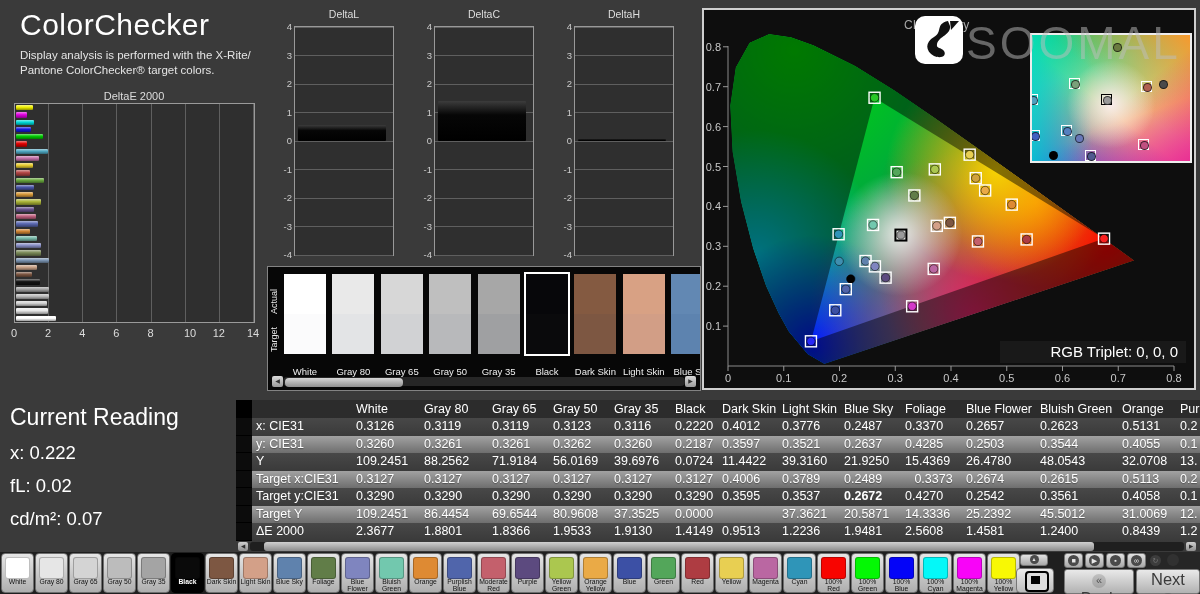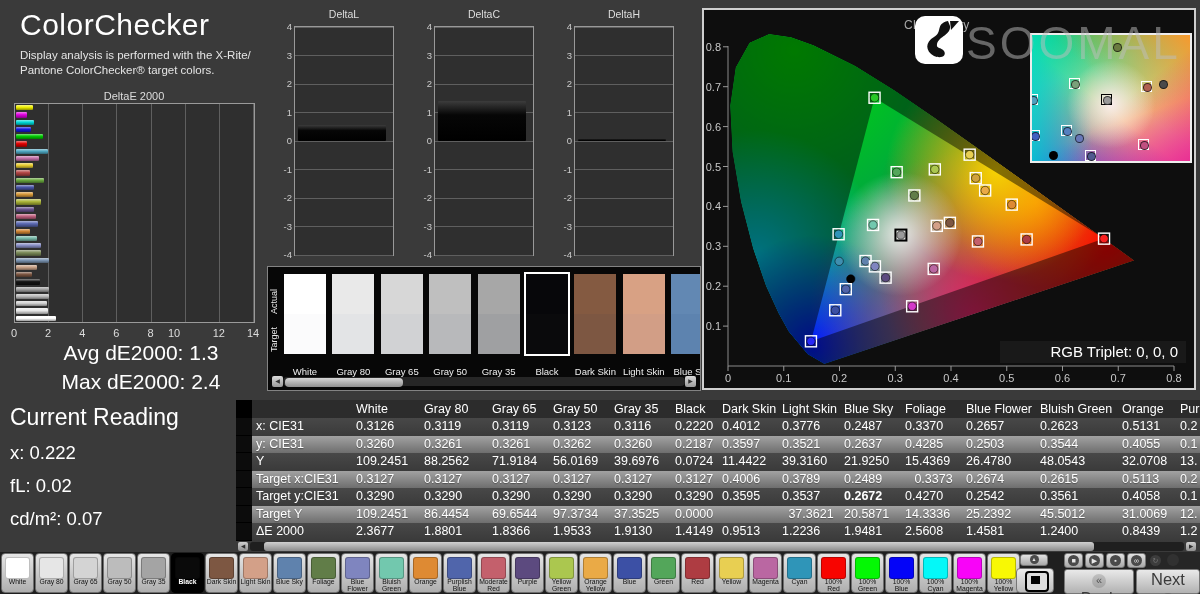--- a/index.html
+++ b/index.html
@@ -159,30 +159,26 @@
         <div class="de-bar" title="Gray 65" style="top: 197.2px; width: 31.3534px; background: linear-gradient(rgba(255, 255, 255, 0.5), rgba(255, 255, 255, 0) 45%, rgba(0, 0, 0, 0.4)), rgb(210, 210, 210);"></div>
         <div class="de-bar" title="Gray 80" style="top: 204.467px; width: 32.096px; background: linear-gradient(rgba(255, 255, 255, 0.5), rgba(255, 255, 255, 0) 45%, rgba(0, 0, 0, 0.4)), rgb(230, 230, 230);"></div>
         <div class="de-bar" title="White" style="top: 211.733px; width: 40.42px; background: linear-gradient(rgba(255, 255, 255, 0.5), rgba(255, 255, 255, 0) 45%, rgba(0, 0, 0, 0.4)), rgb(255, 255, 255);"></div>
       </div>
     <div class="de-ticks" id="de-ticks">
         <div class="de-tick" style="left: 0px;">0</div>
         <div class="de-tick" style="left: 34.1429px;">2</div>
         <div class="de-tick" style="left: 68.2857px;">4</div>
         <div class="de-tick" style="left: 102.429px;">6</div>
         <div class="de-tick" style="left: 136.571px;">8</div>
-        <div class="de-tick" style="left: 160px;">10</div>
+        <div class="de-tick" style="left: 176px;">10</div>
         <div class="de-tick" style="left: 204.857px;">12</div>
         <div class="de-tick" style="left: 239px;">14</div>
       </div>
   </div>
 
-  <div class="abs summary">
-    <div>Avg dE2000: 1.3</div>
-    <div>Max dE2000: 2.4</div>
-  </div>
 
   <div class="abs current">
     <div class="cur-title">Current Reading</div>
     <div class="cur-line">x: 0.222</div>
     <div class="cur-line">fL: 0.02</div>
     <div class="cur-line">cd/m²: 0.07</div>
   </div>
 
   <div class="abs delta-chart" style="left:276px;">
     <div class="dl-title">DeltaL</div>
@@ -597,25 +593,25 @@
         <div class="tcell" style="width: 82px;">0.3561</div>
         <div class="tcell" style="width: 58px;">0.4058</div>
         <div class="tcell" style="width: 45px;">0.1</div>
       </div>
       <div class="trow light">
         <div class="tgut" style="width: 16px;"></div>
         <div class="tcell" style="width: 100px;">Target Y</div>
         <div class="tcell" style="width: 68px;">109.2451</div>
         <div class="tcell" style="width: 68px;">86.4454</div>
         <div class="tcell" style="width: 61px;">69.6544</div>
-        <div class="tcell" style="width: 61px;">97.3734</div>
+        <div class="tcell" style="width: 61px;">80.9608</div>
         <div class="tcell" style="width: 61px;">37.3525</div>
         <div class="tcell" style="width: 47px;">0.0000</div>
         <div class="tcell" style="width: 60px; margin-top: 40px;">10.7922</div>
-        <div class="tcell" style="width: 62px; text-align: center;">37.3621</div>
+        <div class="tcell" style="width: 62px;">37.3621</div>
         <div class="tcell" style="width: 61px;">20.5871</div>
         <div class="tcell" style="width: 61px;">14.3336</div>
         <div class="tcell" style="width: 74px;">25.2392</div>
         <div class="tcell" style="width: 82px;">45.5012</div>
         <div class="tcell" style="width: 58px;">31.0069</div>
         <div class="tcell" style="width: 45px;">12.</div>
       </div>
       <div class="trow dark">
         <div class="tgut" style="width: 16px;"></div>
         <div class="tcell" style="width: 100px;">ΔE 2000</div>

